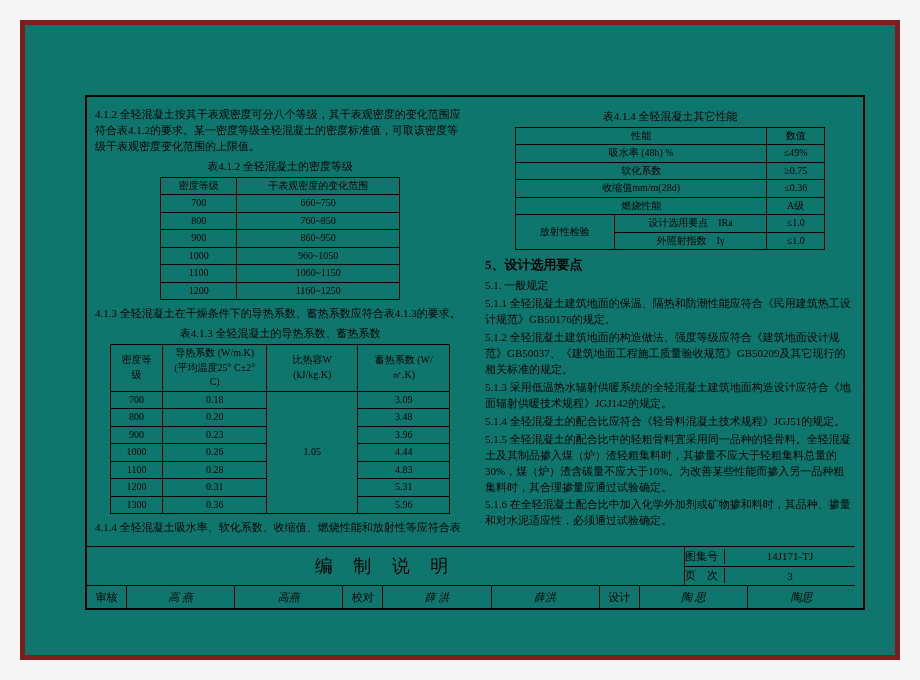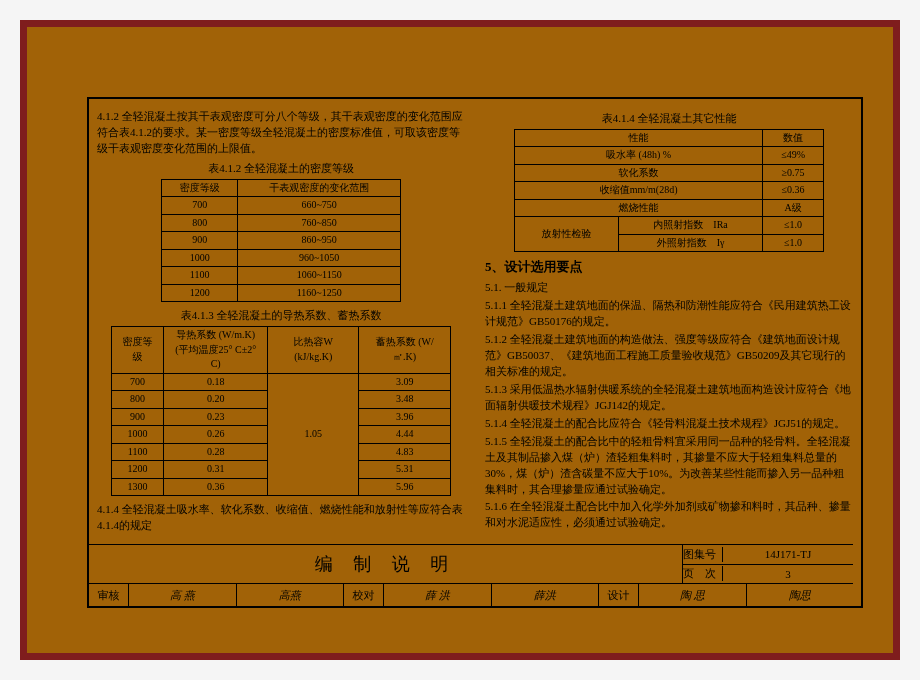--- a/index.html
+++ b/index.html
@@ -10,22 +10,22 @@
       font-family: "SimSun", "宋体", serif;
       font-size: 11px;
       color: #000;
       display: flex;
       align-items: center;
       justify-content: center;
     }
     .sheet {
       width: 880px;
       height: 640px;
-      background: #a16207;
-      border: 7px solid #7f1d1d;
+      background: #0f766e;
+      border: 5px solid #7f1d1d;
       position: relative;
     }
     .outer-frame {
       position: absolute;
       top: 70px;
       left: 60px;
       right: 30px;
       bottom: 45px;
       border: 2px solid #000;
     }
@@ -150,20 +150,21 @@
                 <td>1100</td>
                 <td>1060~1150</td>
               </tr>
           <tr>
                 <td>1200</td>
                 <td>1160~1250</td>
               </tr>
         </tbody>
           </table>
 
+        <div class="para">4.1.3 全轻混凝土在干燥条件下的导热系数、蓄热系数应符合表4.1.3的要求。</div>
         <div class="table-title">表4.1.3 全轻混凝土的导热系数、蓄热系数</div>
         <table class="tbl413">
           <tbody>
               <tr>
             <th>密度等级</th>
             <th style="white-space:pre-line;">导热系数 (W/m.K)
 (平均温度25° C±2° C)</th>
             <th>比热容W (kJ/kg.K)</th>
             <th>蓄热系数 (W/㎡.K)</th>
           </tr>
@@ -228,21 +229,21 @@
           <tr>
                 <td colspan="2">收缩值mm/m(28d)</td>
                 <td>≤0.36</td>
               </tr>
           <tr>
                 <td colspan="2">燃烧性能</td>
                 <td>A级</td>
               </tr>
           <tr>
             <td rowspan="2">放射性检验</td>
-            <td>内照射指数　IRa</td>
+            <td>设计选用要点　IRa</td>
             <td>≤1.0</td>
           </tr>
           <tr>
             <td>外照射指数　Iγ</td>
             <td>≤1.0</td>
           </tr>
         </tbody>
           </table>
 
         <div class="section-title">5、设计选用要点</div>

